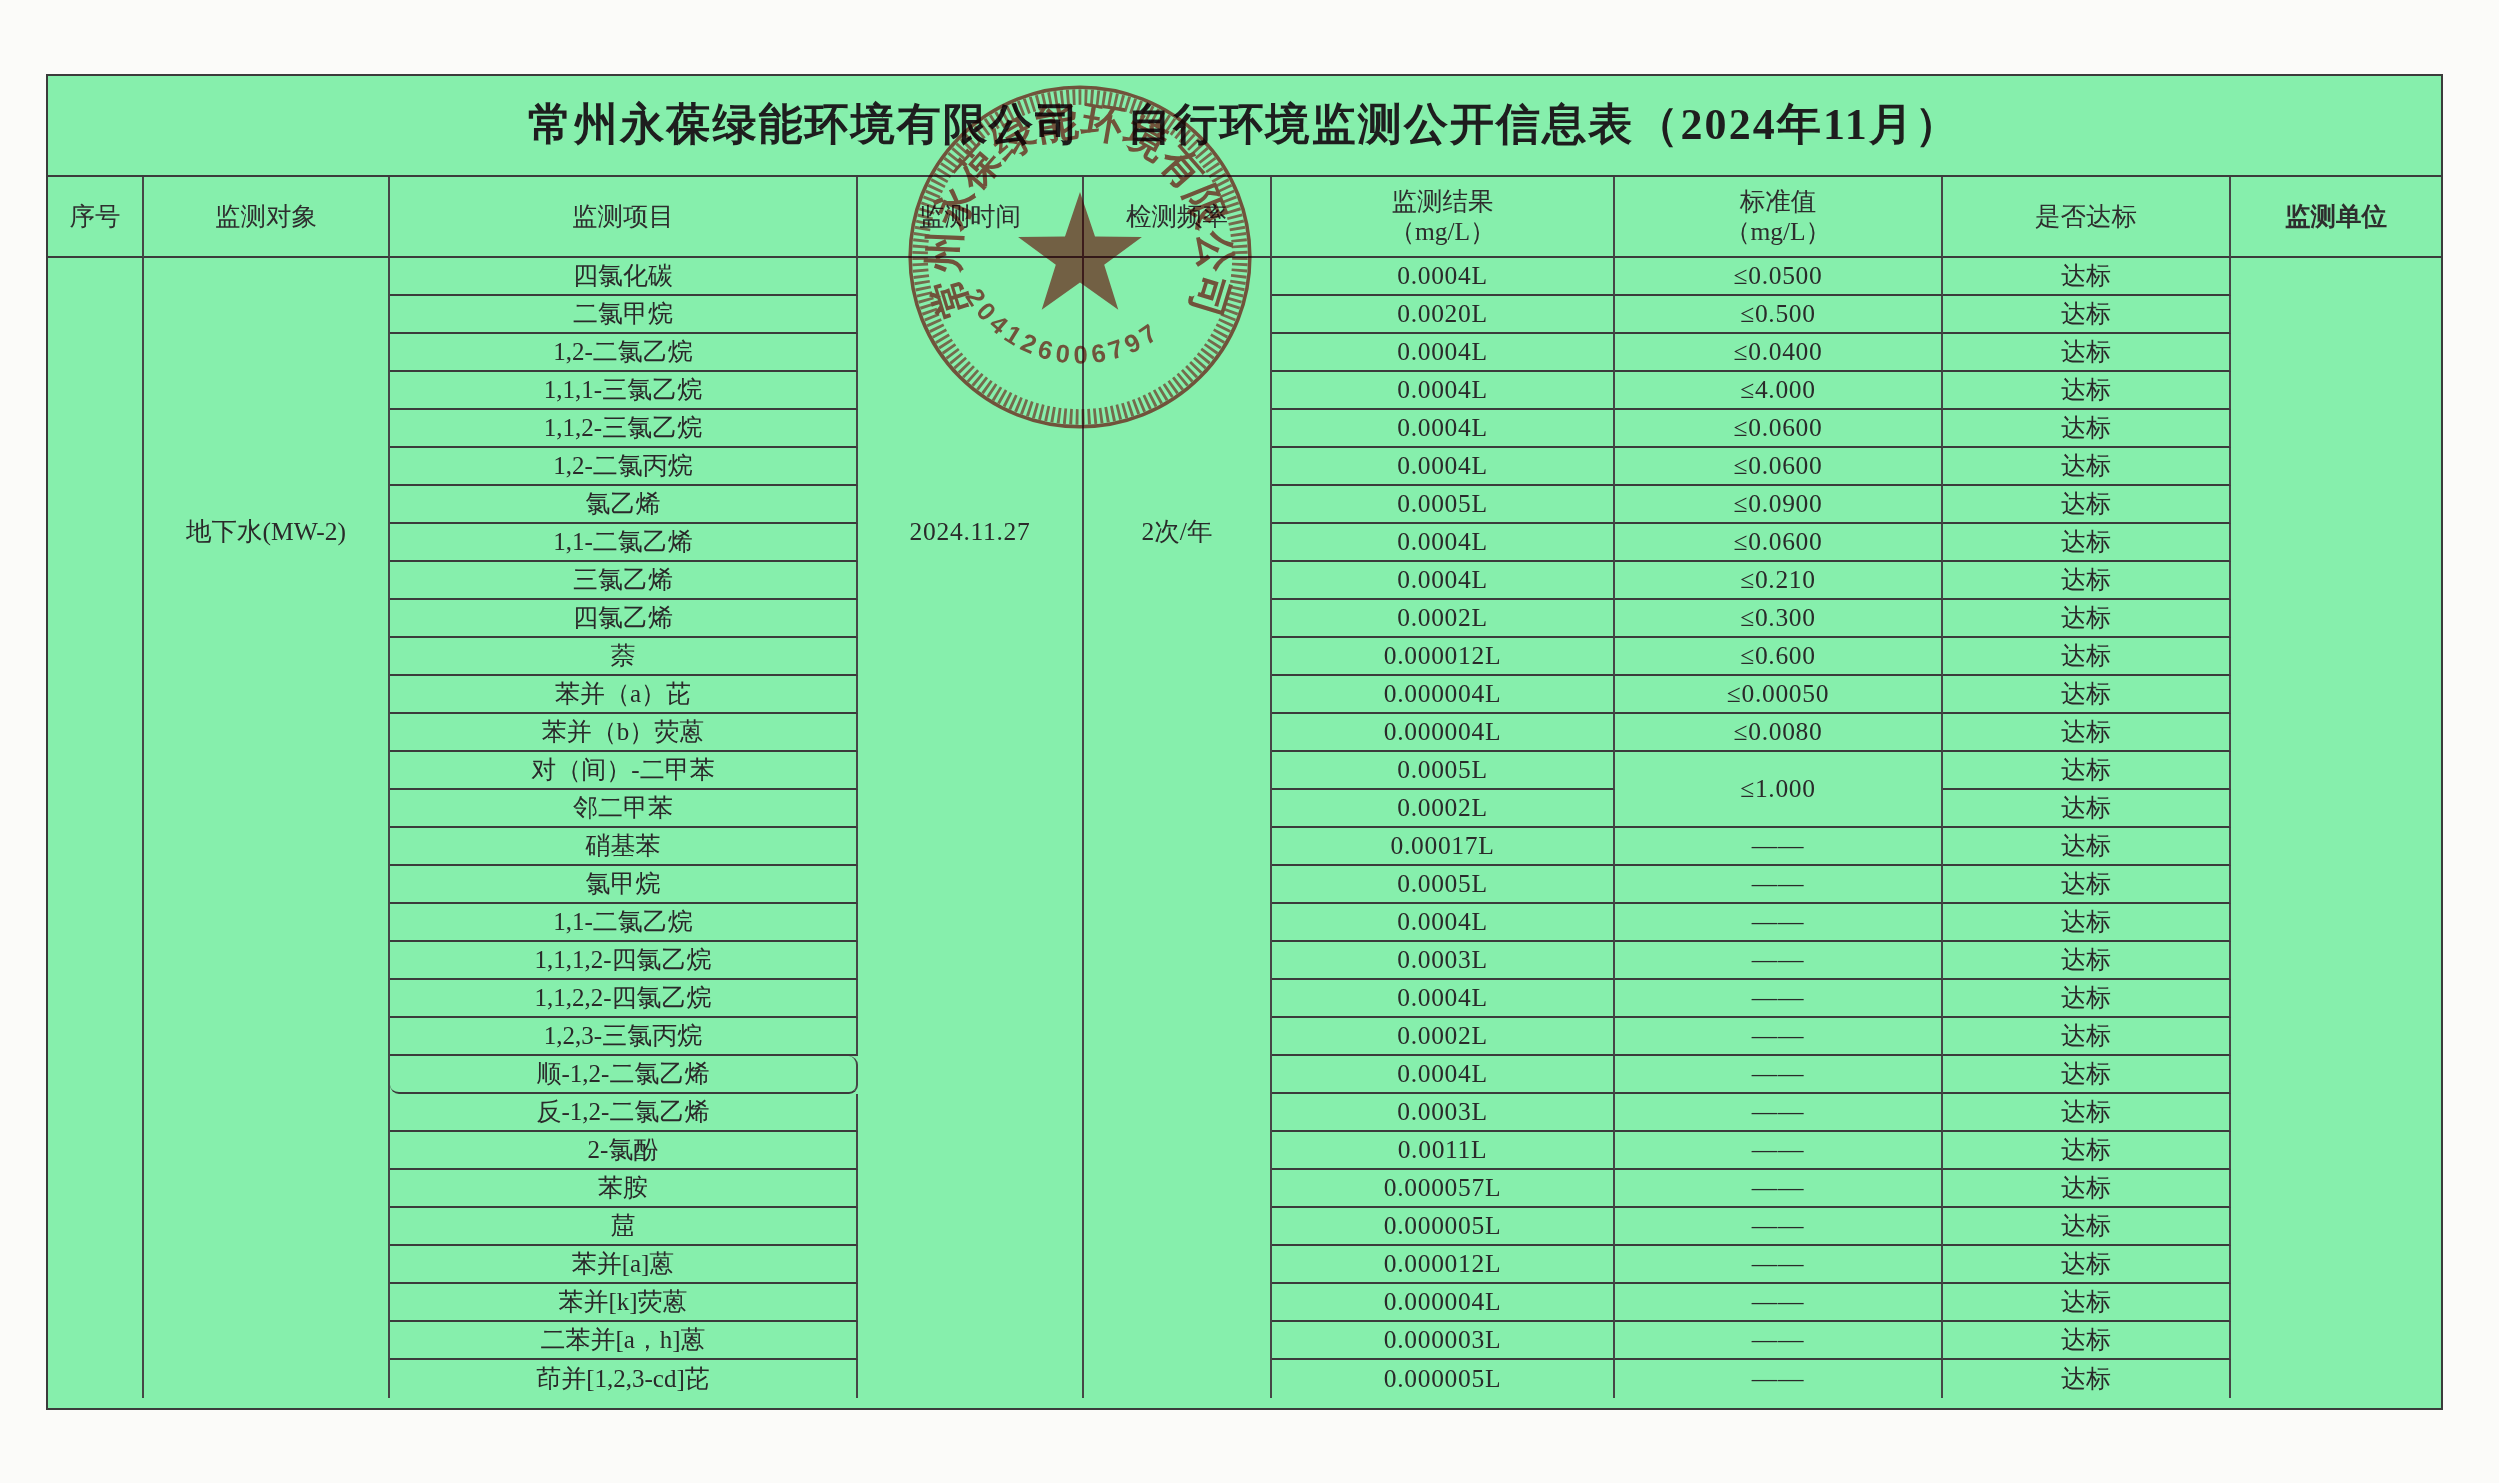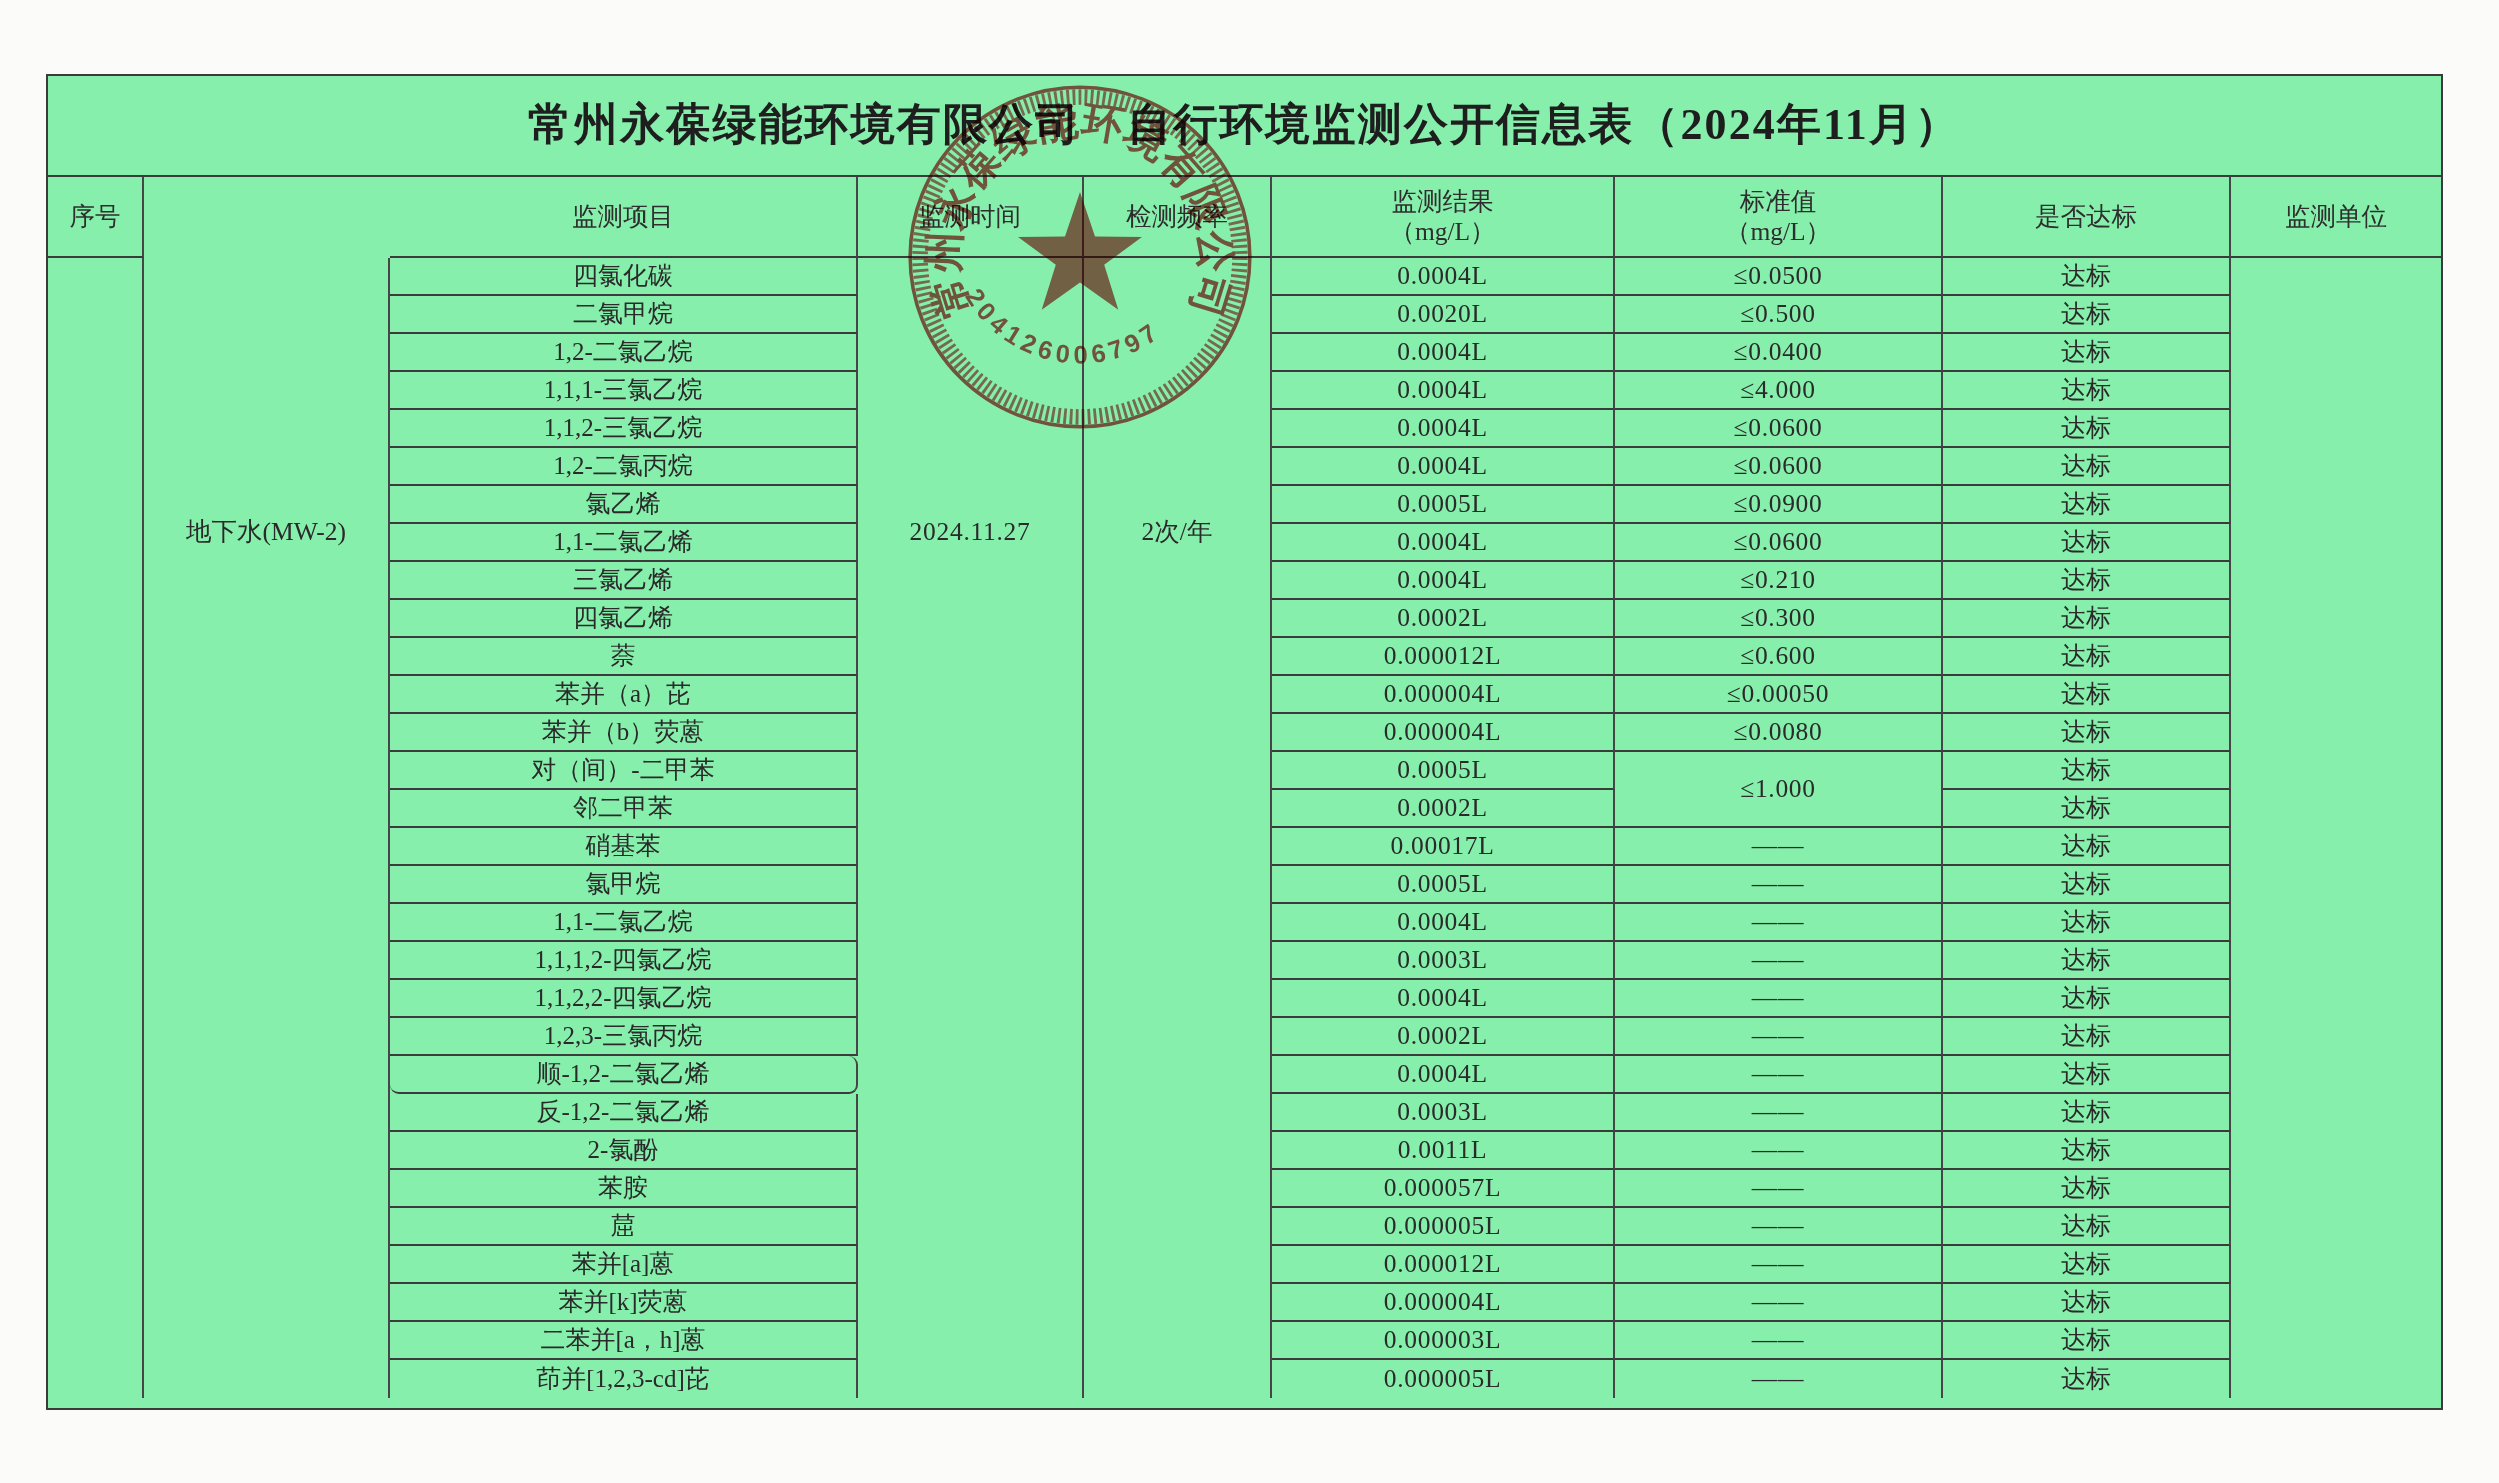--- a/index.html
+++ b/index.html
@@ -64,37 +64,38 @@
 </head>
 <body>
 
 <div class="page">
 
   <div class="grid" id="grid">
 
     <div class="cell title-cell no-r">常州永葆绿能环境有限公司　自行环境监测公开信息表（2024年11月）</div>
 
     <div class="cell hdr" style="grid-column:1;grid-row:2;">序号</div>
+    <div class="cell hdr" style="grid-column:2;grid-row:2;">监测对象</div>
     <div class="cell hdr" style="grid-column:3;grid-row:2;">监测项目</div>
     <div class="cell hdr" style="grid-column:4;grid-row:2;">监测时间</div>
     <div class="cell hdr" style="grid-column:5;grid-row:2;">检测频率</div>
     <div class="cell hdr" style="grid-column:6;grid-row:2;">
       <span>
         <span class="two-line">监测结果</span>
         <span class="two-line">（mg/L）</span>
       </span>
     </div>
     <div class="cell hdr" style="grid-column:7;grid-row:2;">
       <span>
         <span class="two-line">标准值</span>
         <span class="two-line">（mg/L）</span>
       </span>
     </div>
     <div class="cell hdr" style="grid-column:8;grid-row:2;">是否达标</div>
-    <div class="cell hdr no-r" style="grid-column:9;grid-row:2;">监测单位</div>
+    <div class="cell hdr no-r" style="grid-column:9;grid-row:2;font-weight:bold;">监测单位</div>
 
     <div class="cell tall no-b" style="grid-column:1;"></div>
     <div class="cell tall no-b" style="grid-column:2;">
       <span class="float-label">地下水(MW-2)</span>
     </div>
     <div class="cell tall no-b" style="grid-column:4;">
       <span class="float-label num">2024.11.27</span>
     </div>
     <div class="cell tall no-b" style="grid-column:5;">
       <span class="float-label">2次/年</span>

